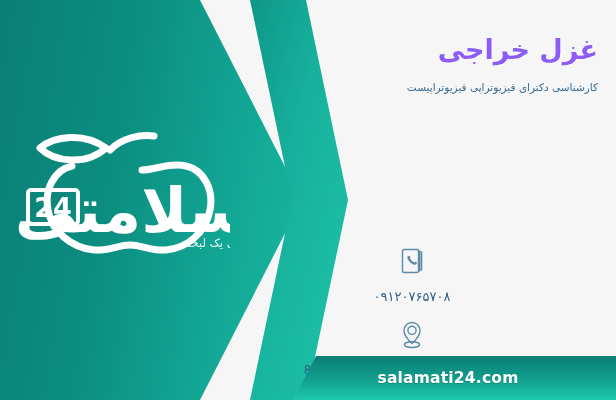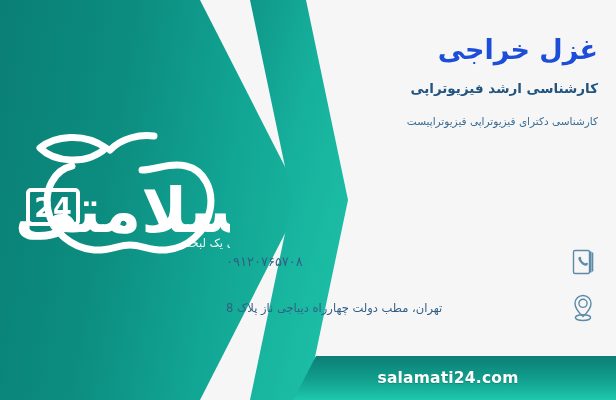--- a/index.html
+++ b/index.html
@@ -97,21 +97,21 @@
   
   .info {
     position: absolute;
     right: 18px;
     top: 34px;
     width: 372px;
     text-align: right;
     direction: rtl;
   }
   .person-name {
-    color: #1d4ed8;
+    color: #8b5cf6;
     font-size: 27px;
     font-weight: bold;
     line-height: 1.2;
     margin: 0 0 14px 0;
     text-shadow: 0 1px 0 rgba(255,255,255,0.6);
   }
   .person-title {
     color: #21547f;
     font-size: 13.5px;
     font-weight: bold;
@@ -131,21 +131,21 @@
     position: absolute;
     right: 18px;
     top: 246px;
     width: 372px;
     direction: rtl;
   }
   .contact-row {
     display: flex;
     align-items: center;
     justify-content: flex-start;
-    flex-direction: row;
+    flex-direction: column;
     margin-bottom: 14px;
     gap: 12px;
   }
   .contact-icon {
     flex: 0 0 30px;
     width: 30px;
     height: 32px;
     display: flex;
     align-items: center;
     justify-content: center;
@@ -197,21 +197,20 @@
         <rect x="14" y="86" width="50" height="34" rx="3" fill="none" stroke="#ffffff" stroke-width="4"></rect>
         <text x="39" y="113" text-anchor="middle" font-family="&quot;DejaVu Sans&quot;, &quot;Liberation Sans&quot;, sans-serif" font-size="27" font-weight="bold" fill="#ffffff">24</text>
       </g>
 
       <text x="168" y="143" text-anchor="end" font-family="&quot;DejaVu Sans&quot;, &quot;Liberation Sans&quot;, sans-serif" font-size="11.5" fill="#ffffff" opacity="0.95">به راحتی یک لبخند</text>
     </svg>
   </div>
 
   <div class="info">
     <div class="person-name">غزل خراجی</div>
-    <div class="person-title">کارشناسی ارشد فیزیوتراپی</div>
     <div class="person-subtitle">کارشناسی دکترای فیزیوتراپی فیزیوتراپیست</div>
   </div>
 
   <div class="contacts">
 
     <div class="contact-row">
       <span class="contact-icon">
         <svg width="24" height="28" viewBox="0 0 24 28" fill="none" stroke="#5c8aa8" stroke-width="1.4" aria-hidden="true">
           <rect x="2.5" y="2.5" width="16" height="23" rx="1.5"></rect>
           <line x1="19.5" y1="3.5" x2="19.5" y2="24.5" stroke-width="2.2"></line>

